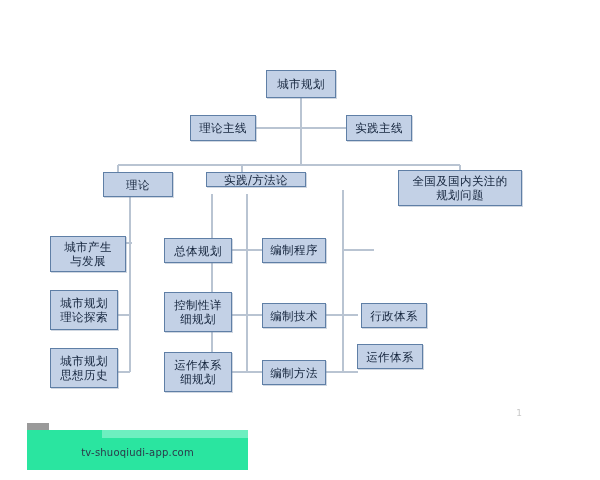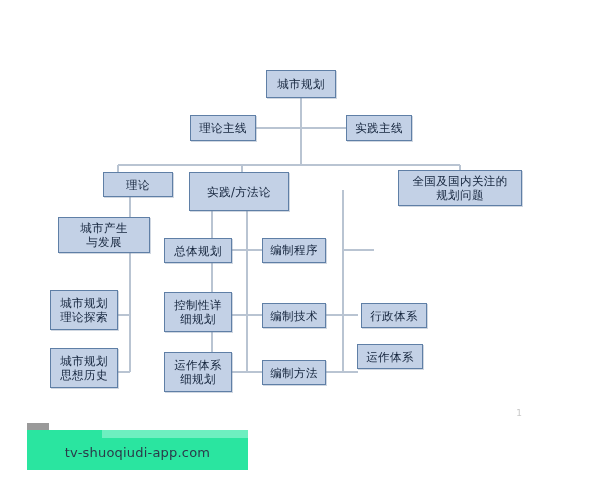--- a/index.html
+++ b/index.html
@@ -90,21 +90,21 @@
   #watermark-text {
     position: absolute;
     left: 0; top: 0;
     width: 221px;
     height: 40px;
     display: flex;
     align-items: center;
     justify-content: center;
     padding-top: 4px;
     box-sizing: border-box;
-    font-size: 13px;
+    font-size: 10px;
     color: #2b3a4a;
     letter-spacing: 0.2px;
     border-radius: 10px;
   }
   #watermark-tab {
     position: absolute;
     left: 27px;
     top: 423px;
     width: 22px;
     height: 8px;
@@ -159,25 +159,25 @@
   </svg>
 
   <div id="nodes">
 
     <div class="node" style="left:266px; top:70px; width:70px; height:28px;">城市规划</div>
 
     <div class="node" style="left:190px; top:115px; width:66px; height:26px;">理论主线</div>
     <div class="node" style="left:346px; top:115px; width:66px; height:26px;">实践主线</div>
 
     <div class="node" style="left:103px; top:172px; width:70px; height:25px;">理论</div>
-    <div class="node" style="left:189px; top:172px; width:100px; height:39px;">实践/方法论</div>
+    <div class="node" style="left:206px; top:172px; width:100px; height:15px;">实践/方法论</div>
     <div class="node wide" style="left:398px; top:170px; width:124px; height:36px;">全国及国内关注的
 规划问题</div>
 
-    <div class="node" style="left:50px; top:217px; width:92px; height:36px;margin-left:8px;">城市产生
+    <div class="node" style="left:50px; top:236px; width:76px; height:36px;">城市产生
 与发展</div>
     <div class="node" style="left:50px; top:290px; width:68px; height:40px;">城市规划
 理论探索</div>
     <div class="node" style="left:50px; top:348px; width:68px; height:40px;">城市规划
 思想历史</div>
 
     <div class="node" style="left:164px; top:238px; width:68px; height:25px;">总体规划</div>
     <div class="node" style="left:164px; top:292px; width:68px; height:40px;">控制性详
 细规划</div>
     <div class="node" style="left:164px; top:352px; width:68px; height:40px;">运作体系

